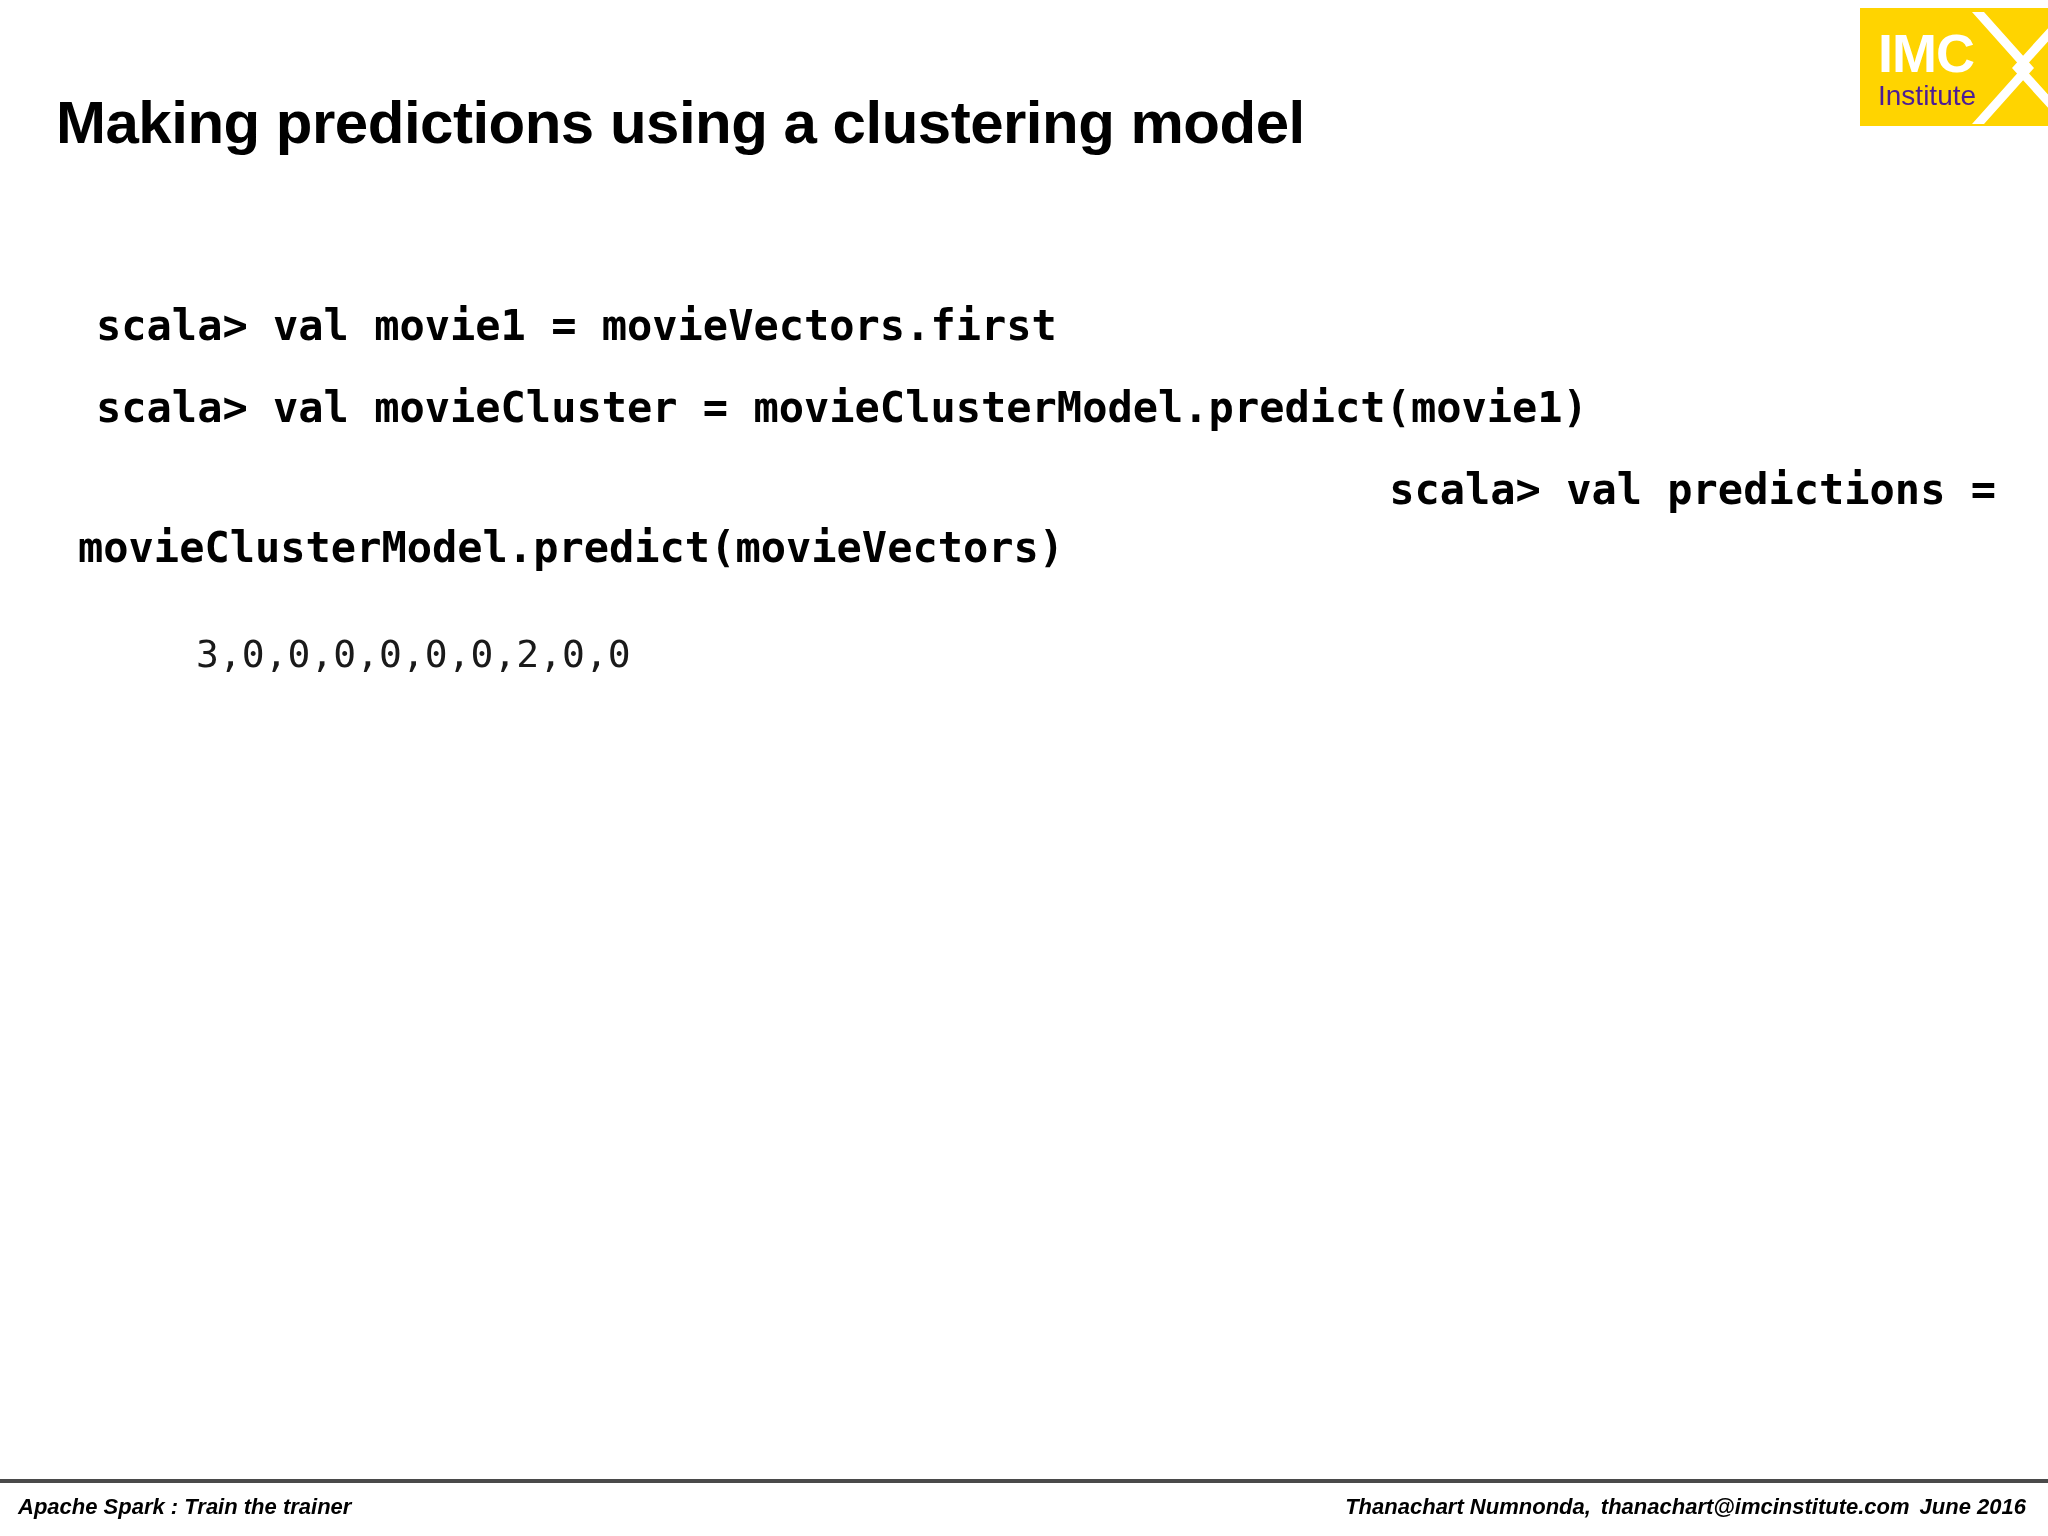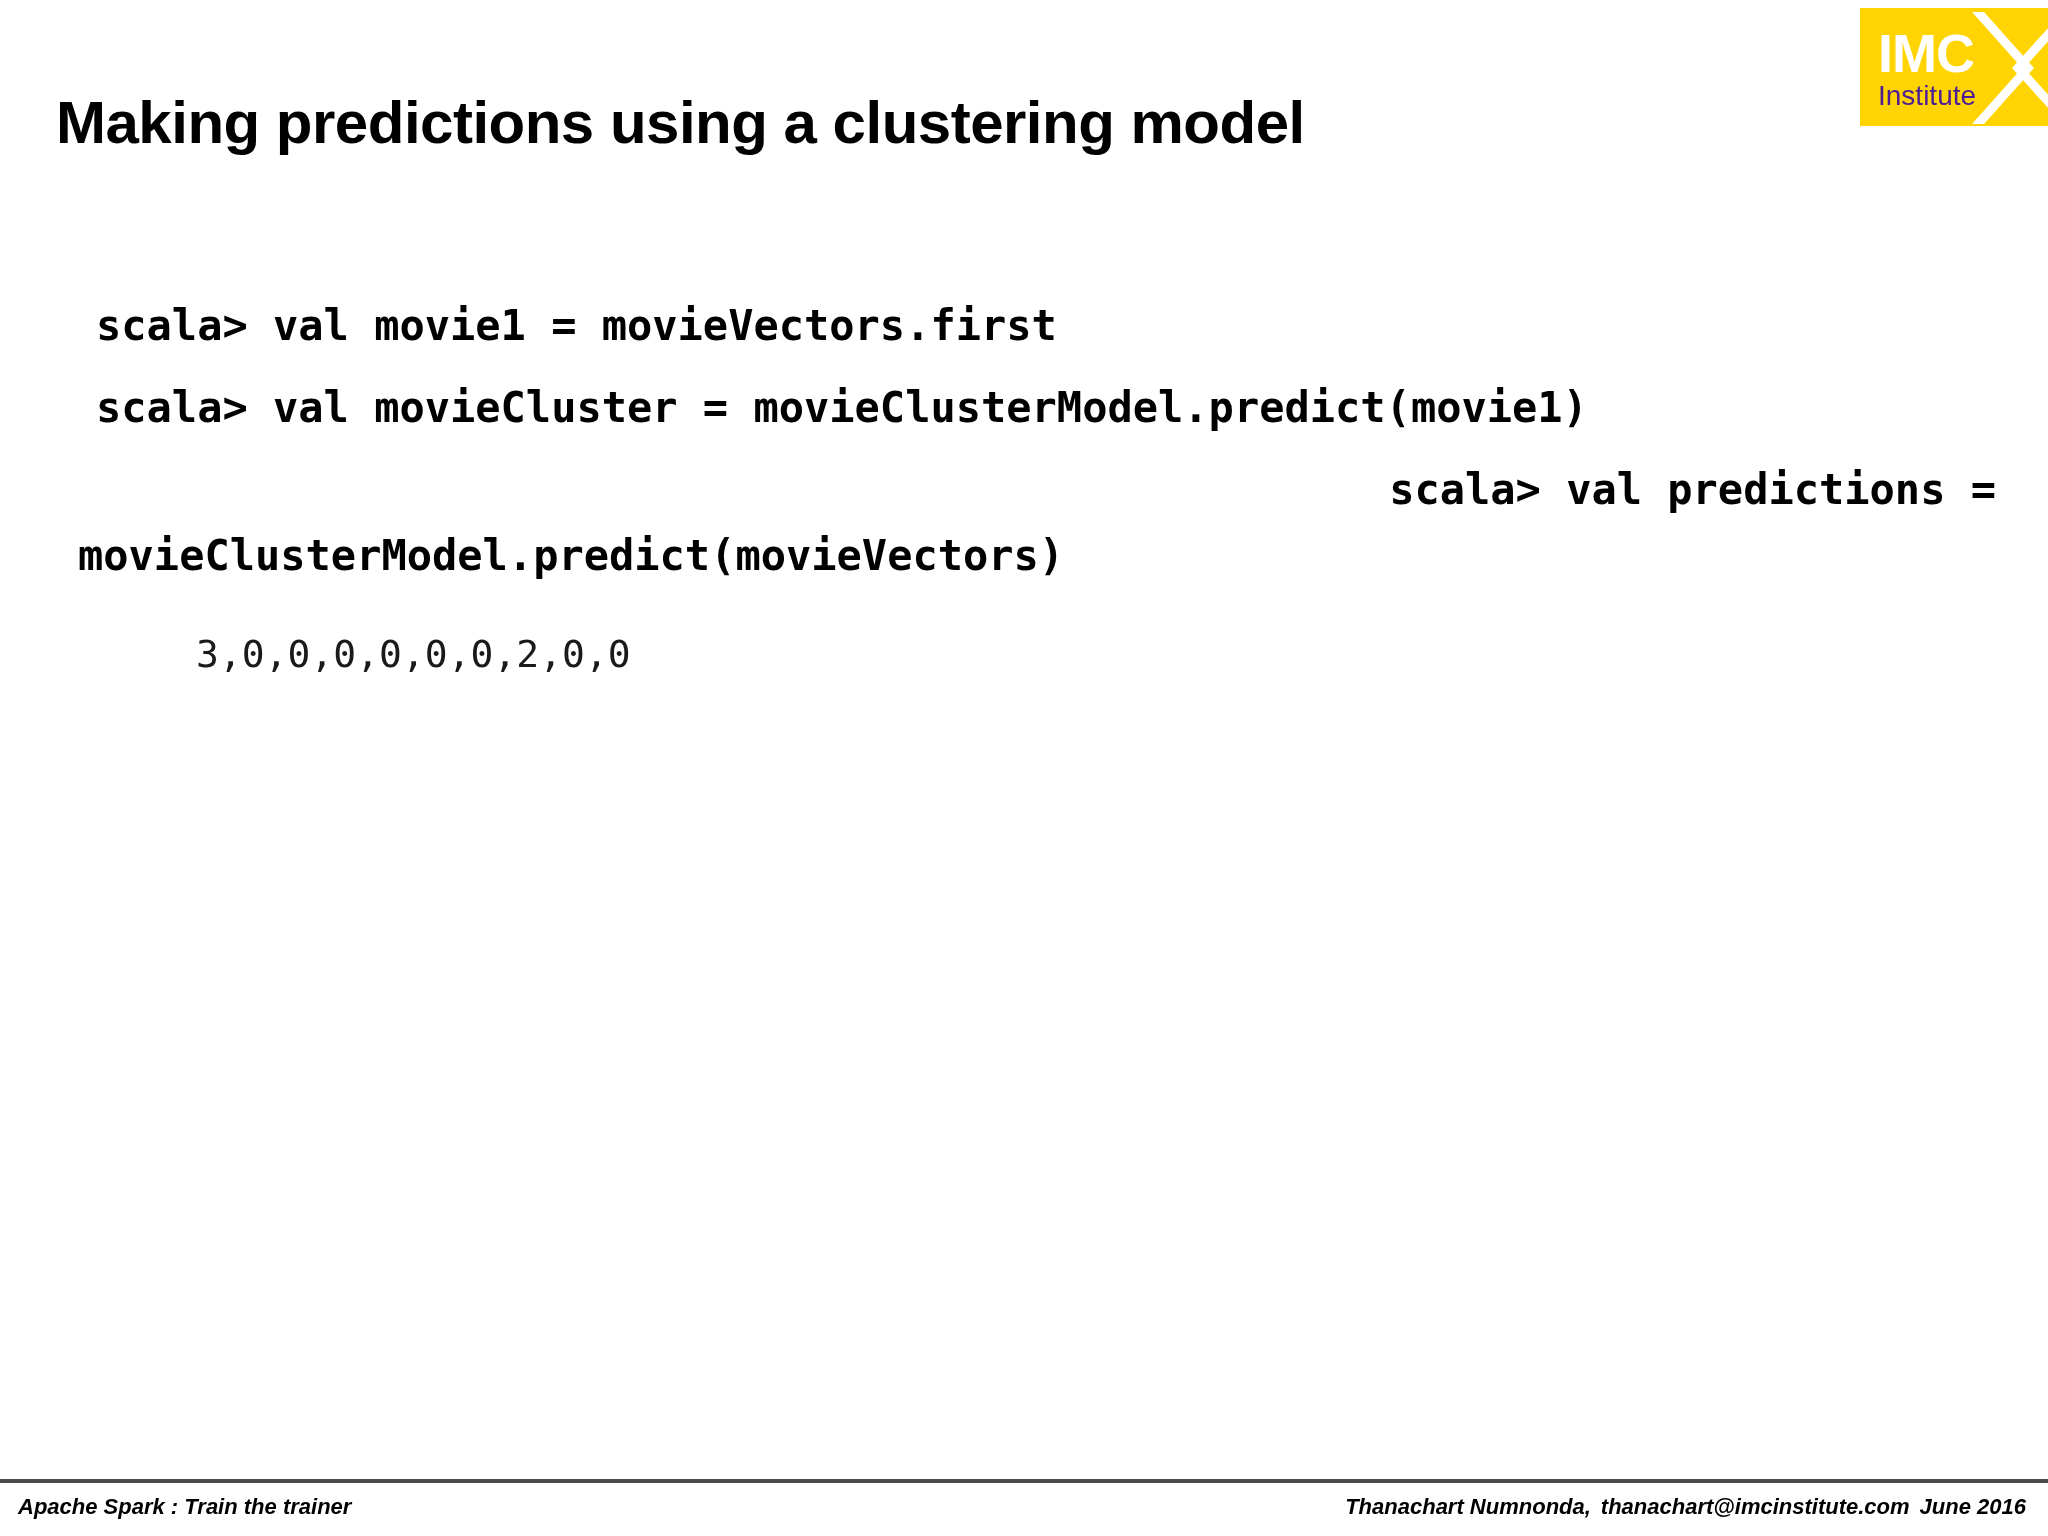--- a/index.html
+++ b/index.html
@@ -94,21 +94,21 @@
     letter-spacing: 0px;
     white-space: pre;
     margin-bottom: 40px;
   }
   .code-line.wrapped {
     margin-bottom: 0;
     text-align: right;
   }
   .code-line.cont {
     margin-left: -18px;
-    margin-top: 24px;
+    margin-top: 16px;
     margin-bottom: 40px;
   }
 
   
   .terminal-block {
     position: absolute;
     left: 196px;
     top: 632px;
   }
   .term-line {

